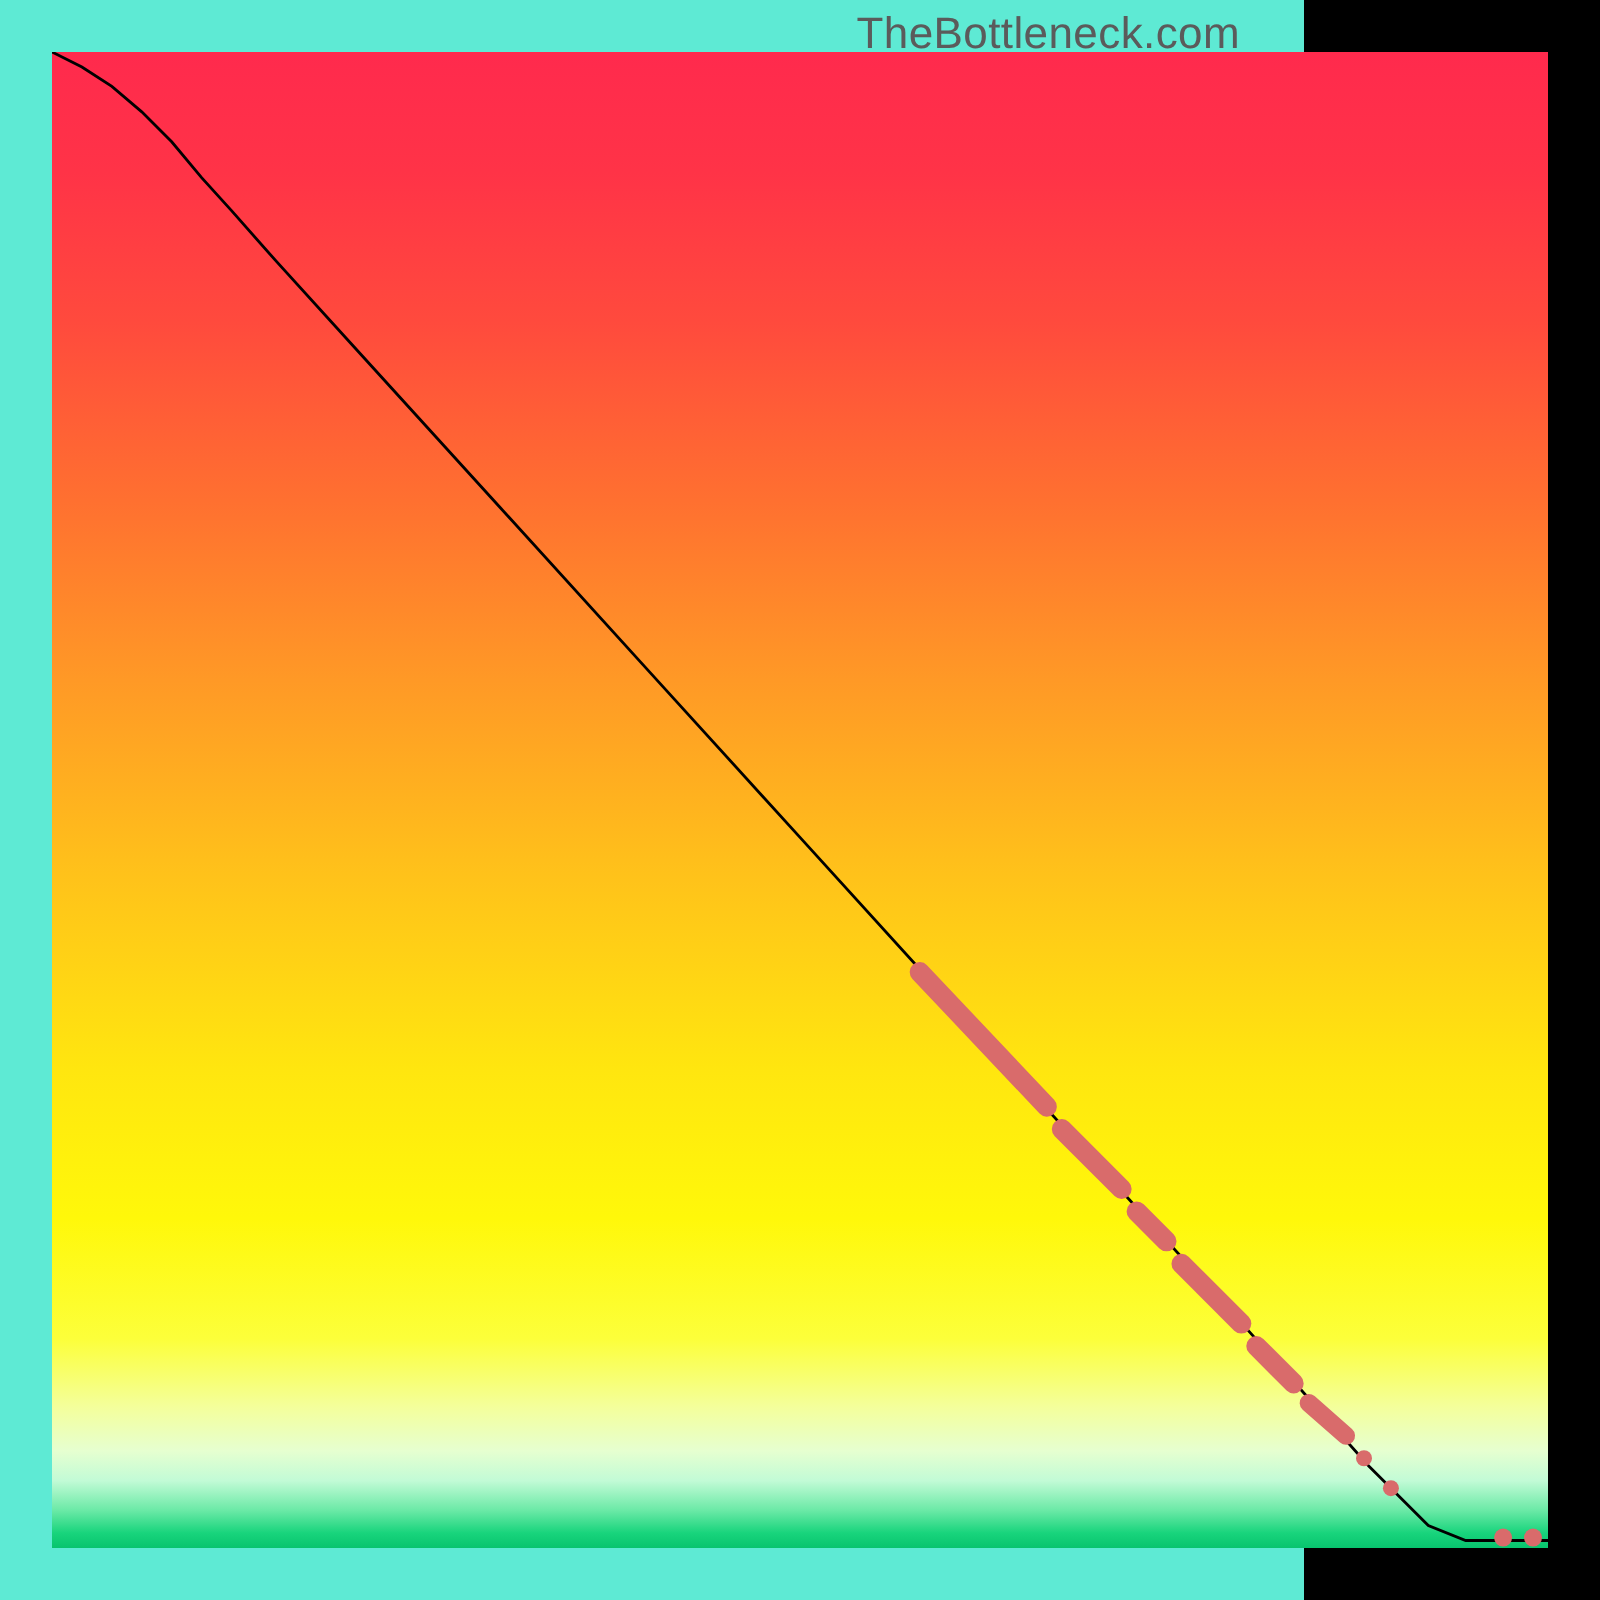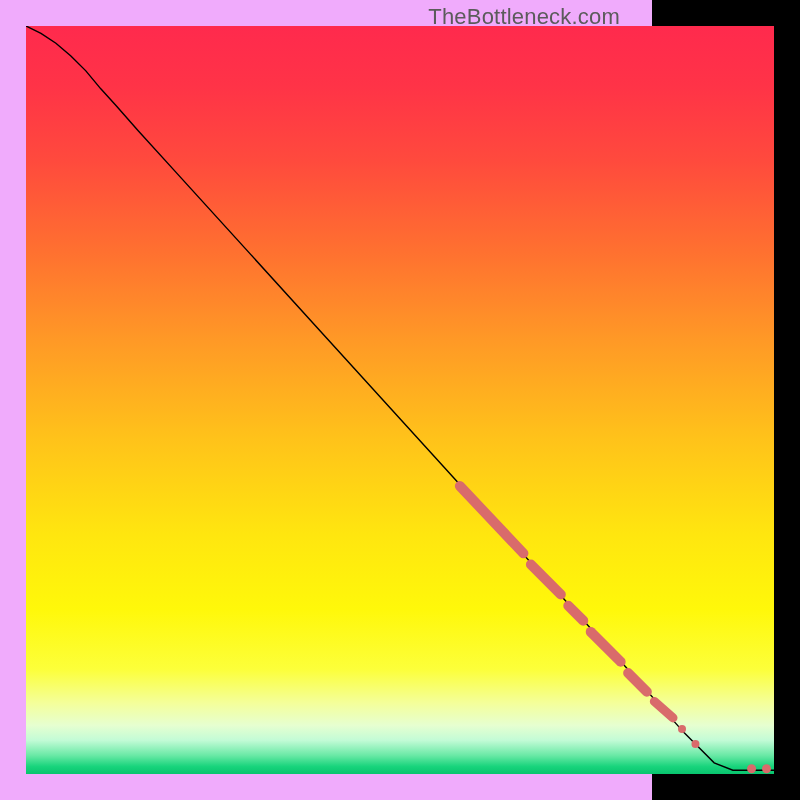--- a/index.html
+++ b/index.html
@@ -8,21 +8,21 @@
     width: 800px;
     height: 800px;
     background: #000000;
     overflow: hidden;
     font-family: Arial, Helvetica, sans-serif;
   }
   .stage {
     position: relative;
     width: 652px;
     height: 800px;
-    background: #f0abfc;
+    background: #5eead4;
   }
   .watermark {
     position: absolute;
     top: 4px;
     right: 32px;
     font-size: 22px;
     font-weight: 500;
     color: #5b5b5b;
     letter-spacing: 0.2px;
     z-index: 10;

